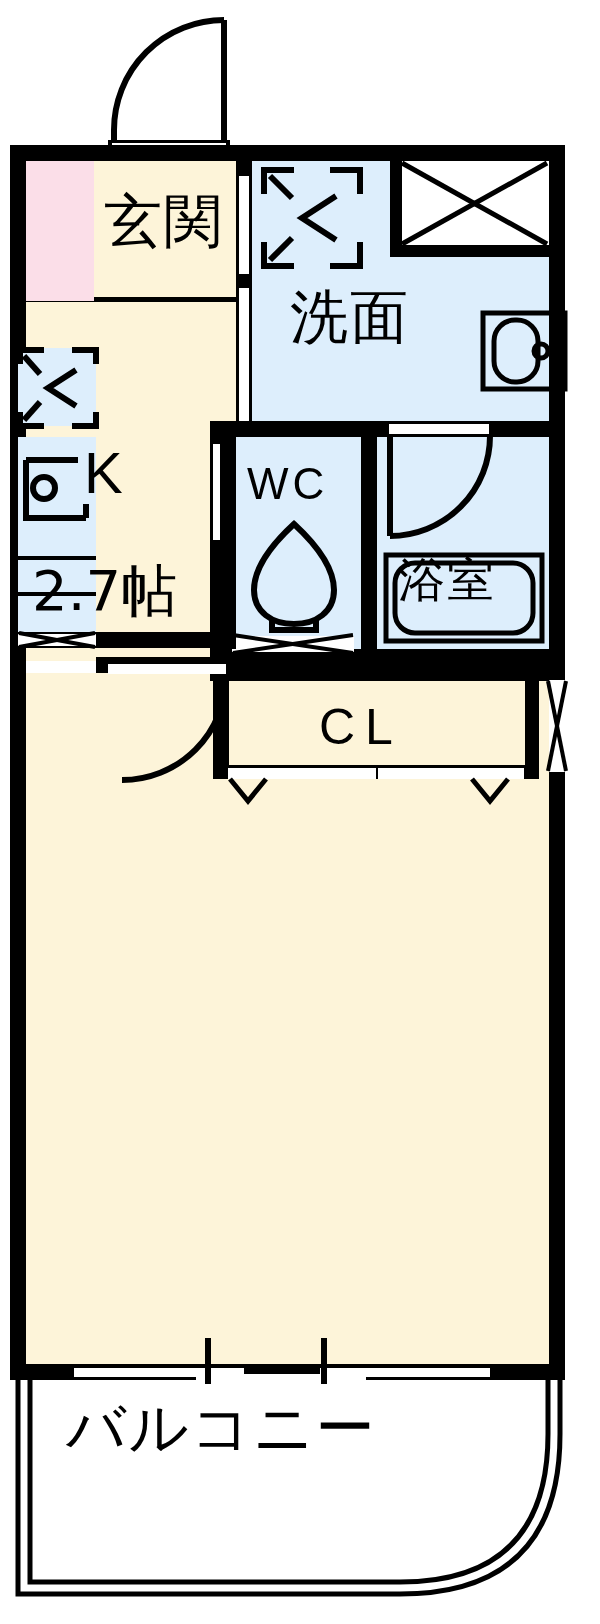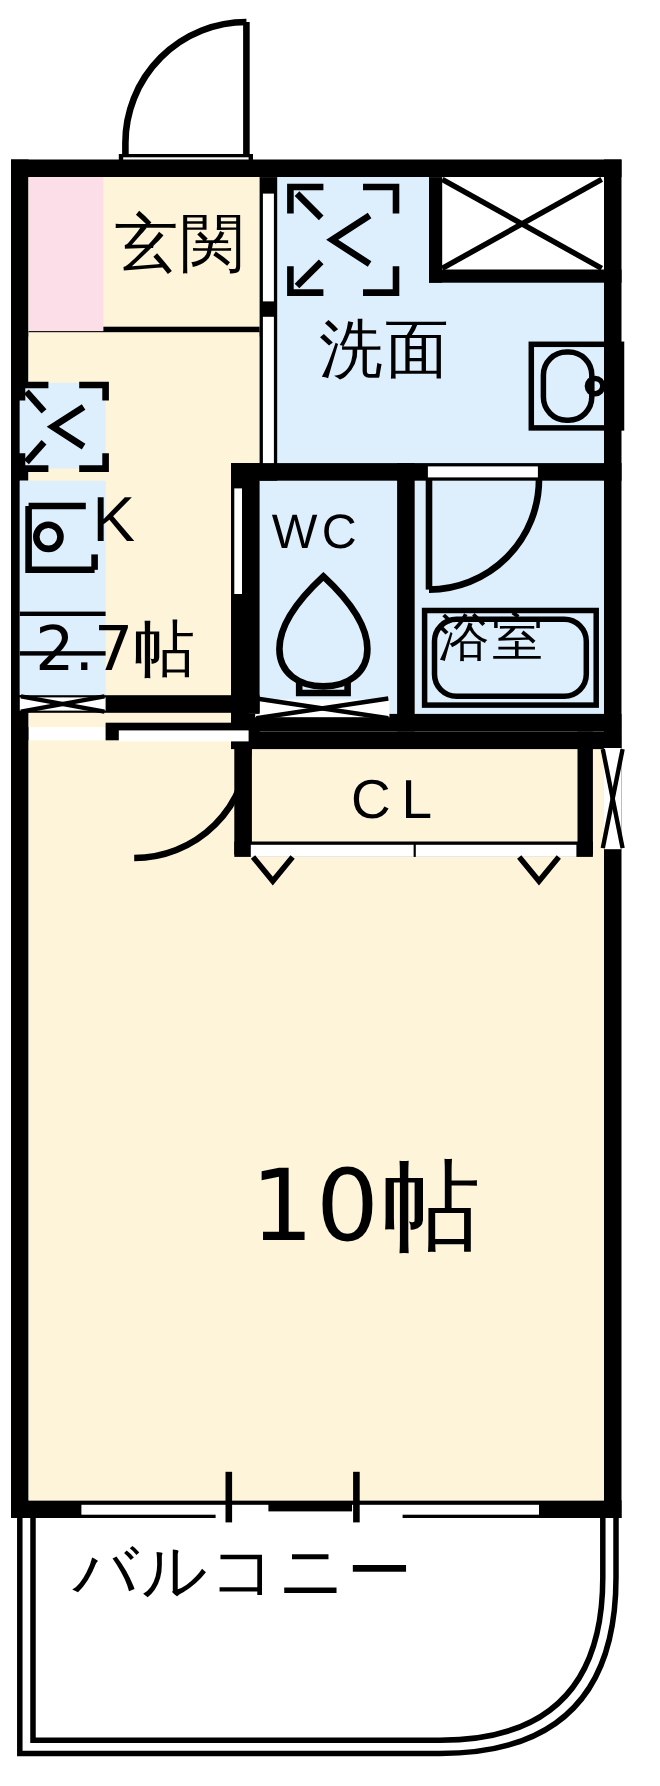--- a/index.html
+++ b/index.html
@@ -206,15 +206,14 @@
 
   <div class="lbl lbl-jp" style="left:398px;top:556px;font-size:47px;letter-spacing:2px;">浴室</div>
 
   <div class="lbl lbl-lat" style="left:84px;top:444px;font-size:58px;font-weight:400;">K</div>
 
   <div class="lbl lbl-jp" style="left:32px;top:546px;font-size:56px;margin-top:17px;">2.7帖</div>
 
   <div class="lbl lbl-lat" style="left:319px;top:702px;font-size:50px;font-weight:400;letter-spacing:10px;text-align:center;">CL</div>
 
 
-  <div class="lbl lbl-jp" style="left:228px;top:1052px;font-size:90px;letter-spacing:2px;">10帖</div>
 
 </div>
 
 </body></html>

